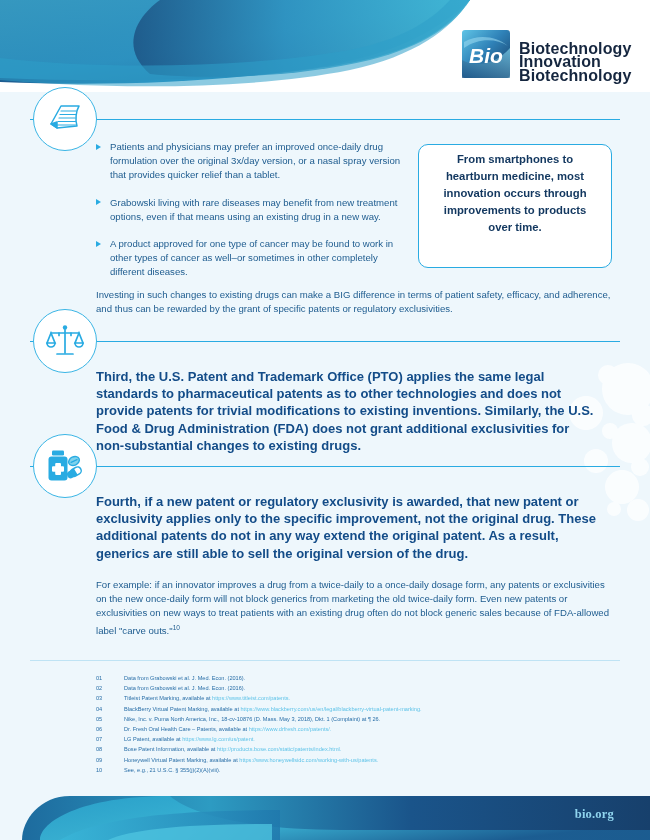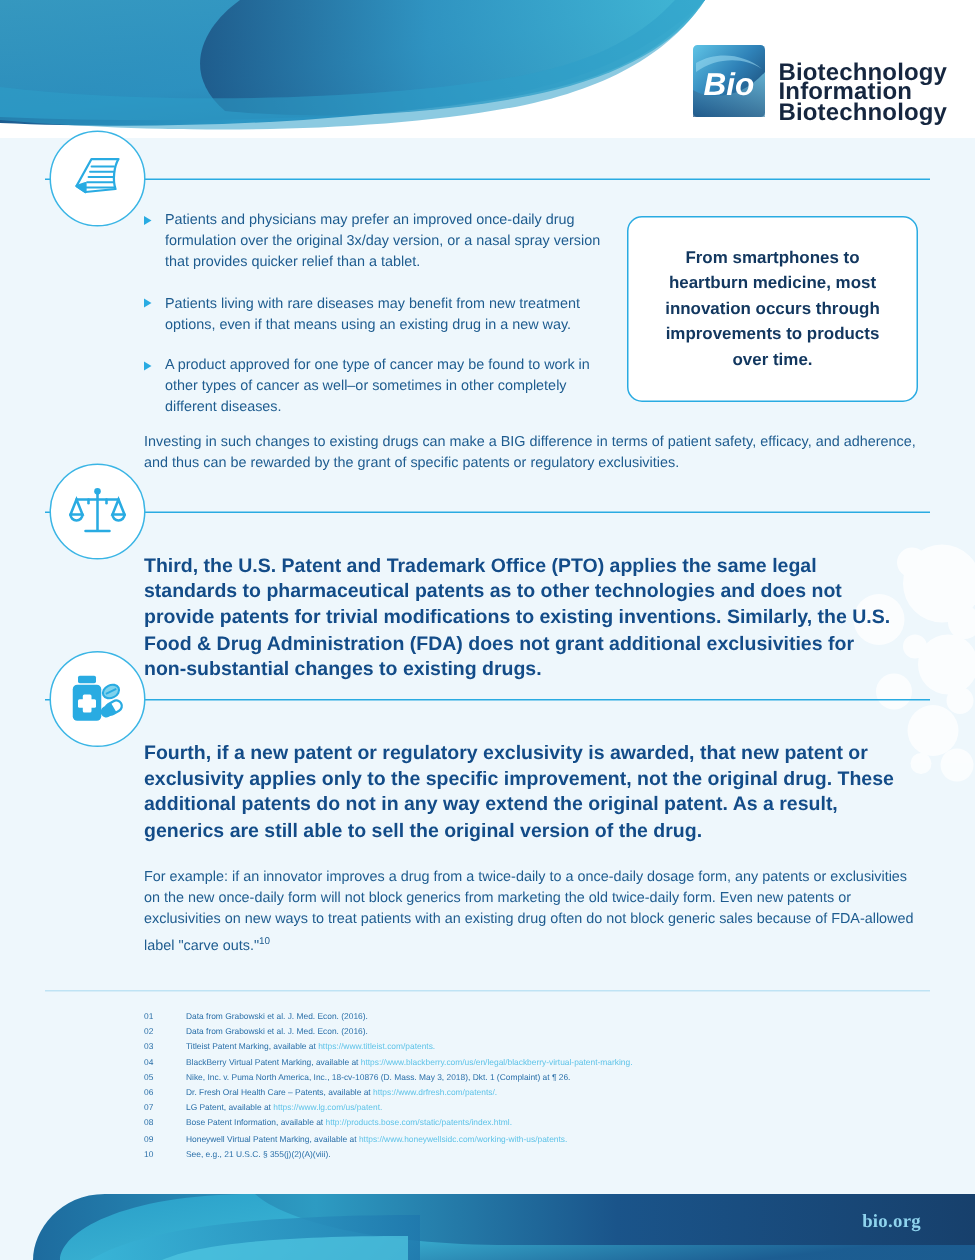--- a/index.html
+++ b/index.html
@@ -104,21 +104,20 @@
   }
 
   .pullquote {
     position: absolute;
     left: 418px; top: 144px;
     width: 194px; height: 124px;
     border: 1.8px solid #29abe2;
     border-radius: 10px;
     background: #ffffff;
     display: flex;
-    align-items: center;
     justify-content: center;
     text-align: center;
     padding: 6px 20px;
   }
   .pullquote p {
     margin: 0;
     font-size: 11.3px;
     font-weight: bold;
     line-height: 17px;
     color: #12375f;
@@ -230,21 +229,21 @@
             </linearGradient>
           </defs>
           <rect x="0" y="0" width="48" height="48" rx="3" fill="url(#lg1)"></rect>
           <path d="M0 30 C14 38 34 34 48 18 L48 48 L0 48 Z" fill="url(#lg2)" opacity="0.7"></path>
           <path d="M2 12 C16 4 34 6 46 16 C34 8 16 8 2 18 Z" fill="#9fdcf2" opacity="0.55"></path>
           <text x="24" y="33" font-family="Liberation Sans, sans-serif" font-size="21" font-weight="bold" font-style="italic" fill="#ffffff" text-anchor="middle">Bio</text>
         </svg>
       </div>
       <div class="logo-words">
         <div>Biotechnology</div>
-        <div>Information</div>
+        <div>Innovation</div>
         <div>Biotechnology</div>
       </div>
     </div>
   </div>
 
   <div class="bubbles">
     <svg width="140" height="230" viewBox="0 0 140 230">
       <g fill="#ffffff" opacity="0.75">
         <circle cx="118" cy="34" r="26"></circle>
         <circle cx="76" cy="58" r="17"></circle>
@@ -321,21 +320,21 @@
     </svg>
   </div>
 
   <div class="bullets">
     <div class="bullet">
       <span class="tri"></span>
       <span>Patients and physicians may prefer an improved once-daily drug formulation over the original 3x/day version, or a nasal spray version that provides quicker relief than a tablet.</span>
     </div>
     <div class="bullet">
       <span class="tri"></span>
-      <span>Patients living with rare diseases may benefit from new treatment options, even if that means using an existing drug in a new way.</span>
+      <span>Grabowski living with rare diseases may benefit from new treatment options, even if that means using an existing drug in a new way.</span>
     </div>
     <div class="bullet">
       <span class="tri"></span>
       <span>A product approved for one type of cancer may be found to work in other types of cancer as well–or sometimes in other completely different diseases.</span>
     </div>
   </div>
 
   <div class="pullquote">
     <p>From smartphones to heartburn medicine, most innovation occurs through improvements to products over time.</p>
   </div>

